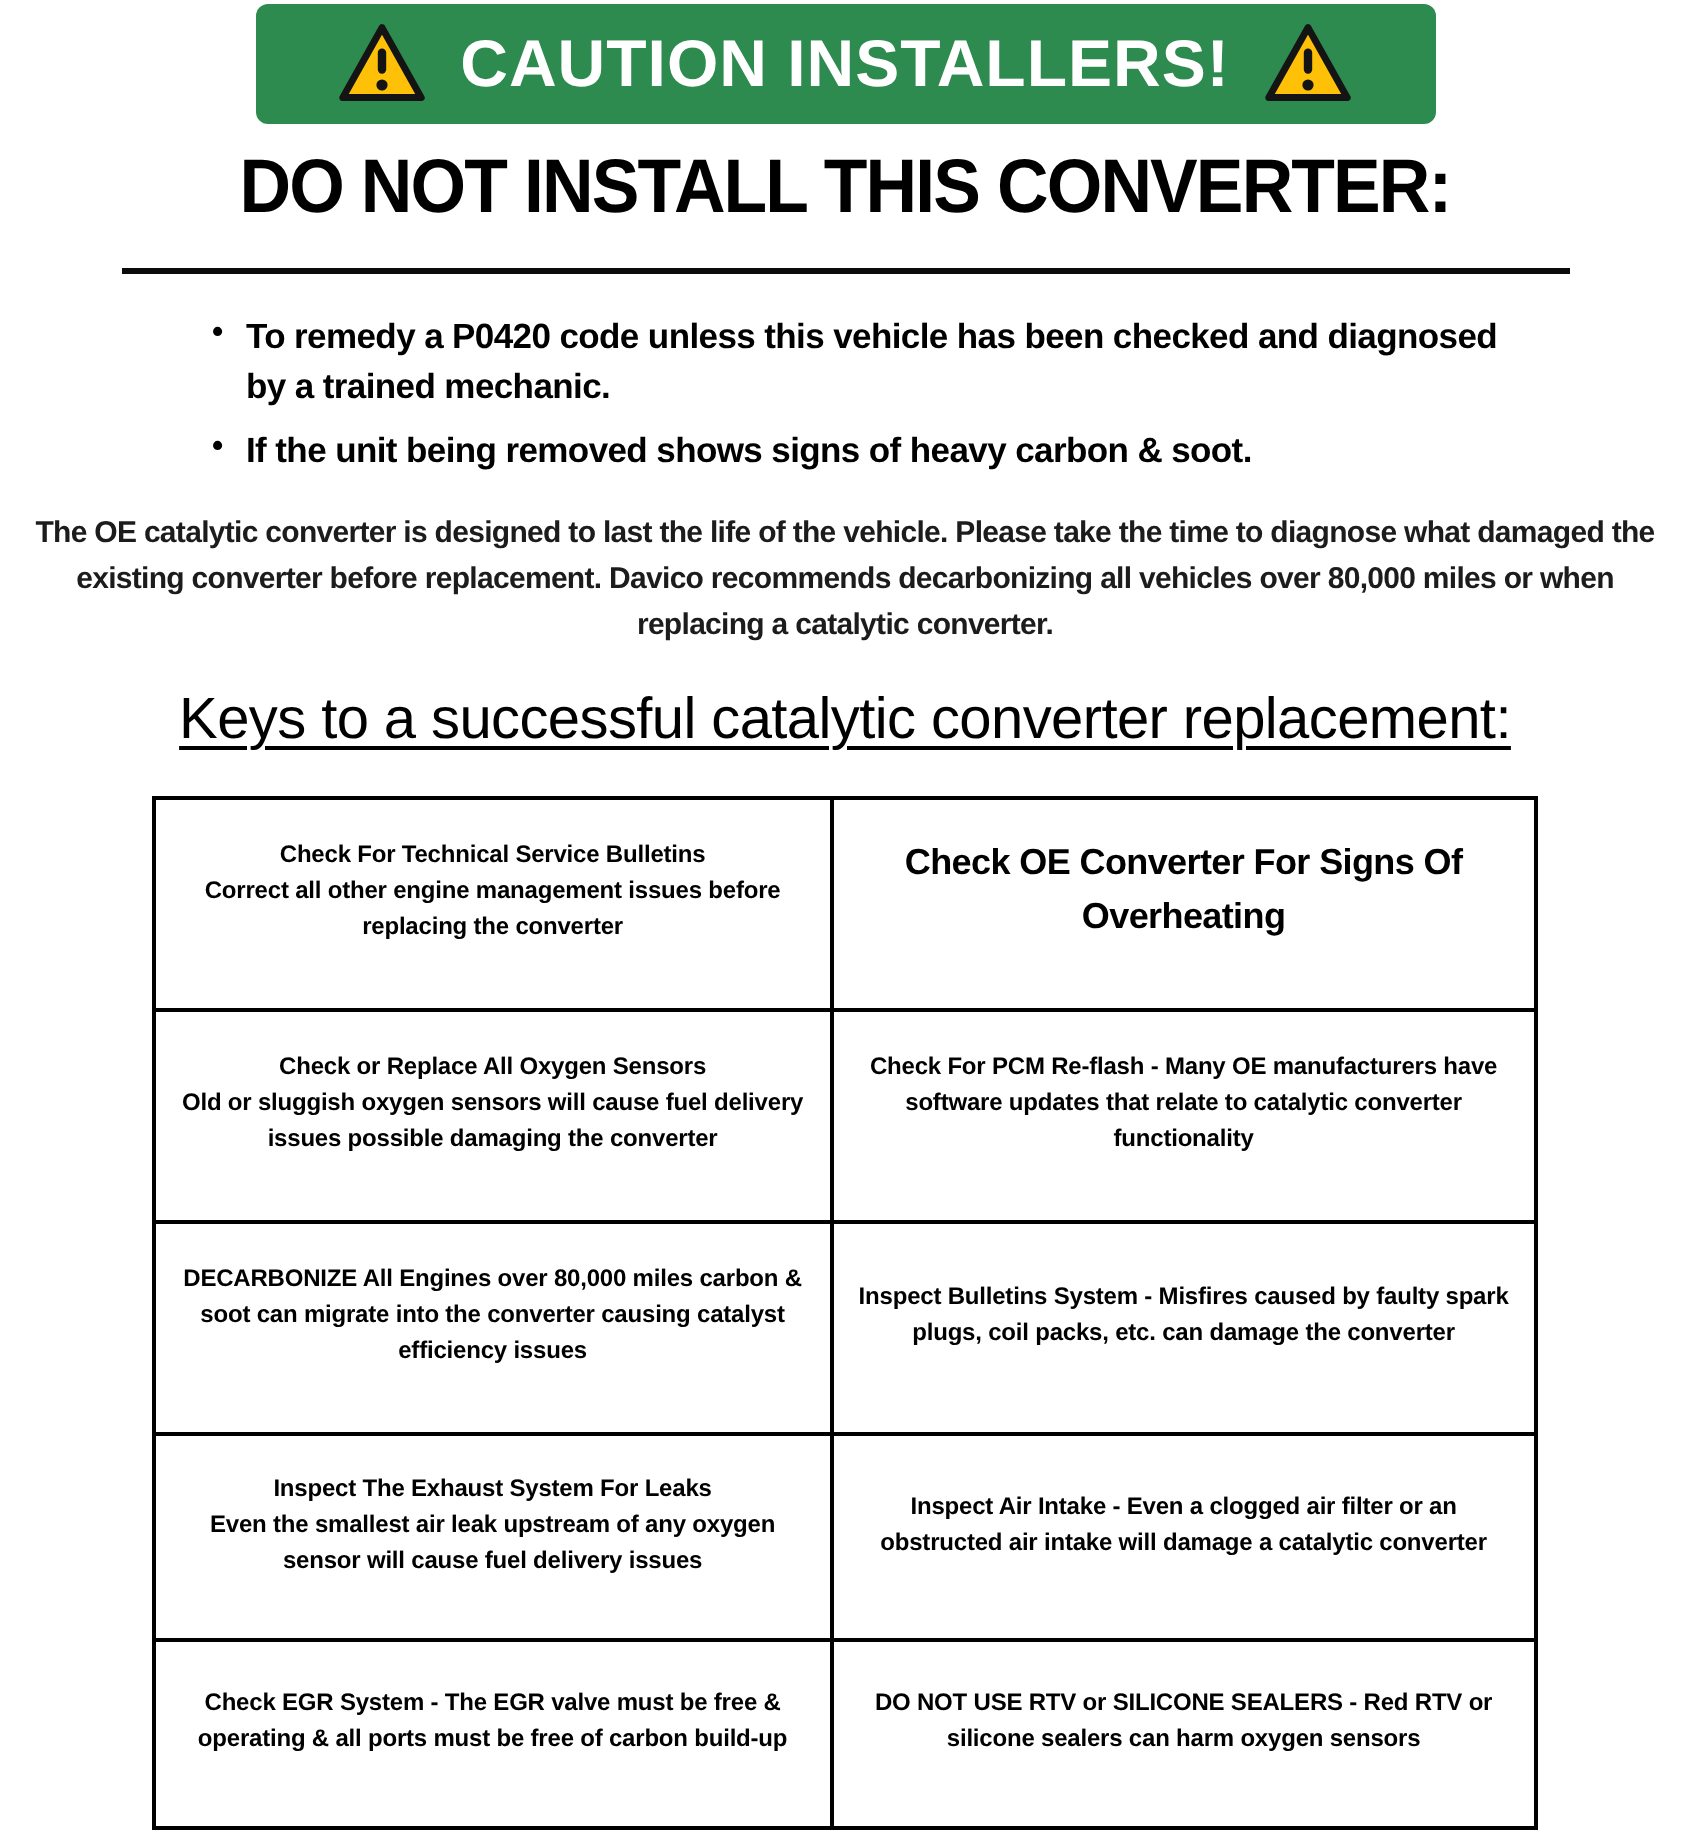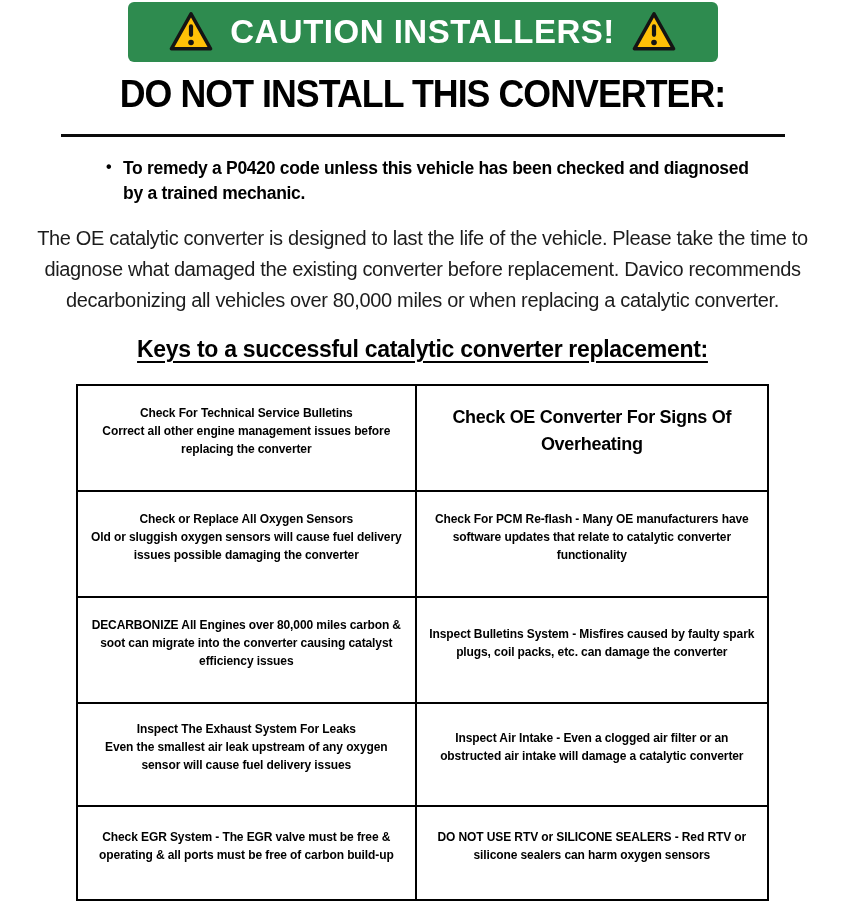--- a/index.html
+++ b/index.html
@@ -76,33 +76,33 @@
     left: 2px;
     top: 0;
     font-size: 16px;
   }
 
   
   .para {
     width: 834px;
     margin: 17px auto 0;
     text-align: center;
-    font-size: 20px;
-    font-weight: 400;
+    font-size: 15px;
+    font-weight: 700;
     letter-spacing: -0.35px;
     line-height: 1.55;
     color: #1c1c1c;
   }
 
   
   .keys-heading {
     margin: 20px 0 0;
     text-align: center;
-    font-size: 23px;
-    font-weight: bold;
+    font-size: 29px;
+    font-weight: normal;
     letter-spacing: -0.3px;
     text-decoration: underline;
     text-decoration-thickness: 2px;
     text-underline-offset: 4px;
   }
 
   
   .keys-table {
     border-collapse: collapse;
     margin: 21px auto 0;
@@ -154,20 +154,21 @@
       </svg>
     </span>
   </div>
 
   <h1 class="title">DO NOT INSTALL THIS CONVERTER:</h1>
 
   <div class="rule"></div>
 
   <ul class="warnings">
     <li>To remedy a P0420 code unless this vehicle has been checked and diagnosed by a trained mechanic.</li>
+    <li>If the unit being removed shows signs of heavy carbon &amp; soot.</li>
   </ul>
 
   <p class="para">The OE catalytic converter is designed to last the life of the vehicle. Please take the time to diagnose what damaged the existing converter before replacement. Davico recommends decarbonizing all vehicles over 80,000 miles or when replacing a catalytic converter.</p>
 
   <h2 class="keys-heading">Keys to a successful catalytic converter replacement:</h2>
 
   <table class="keys-table">
     <colgroup>
       <col style="width:49%">
       <col style="width:51%">

